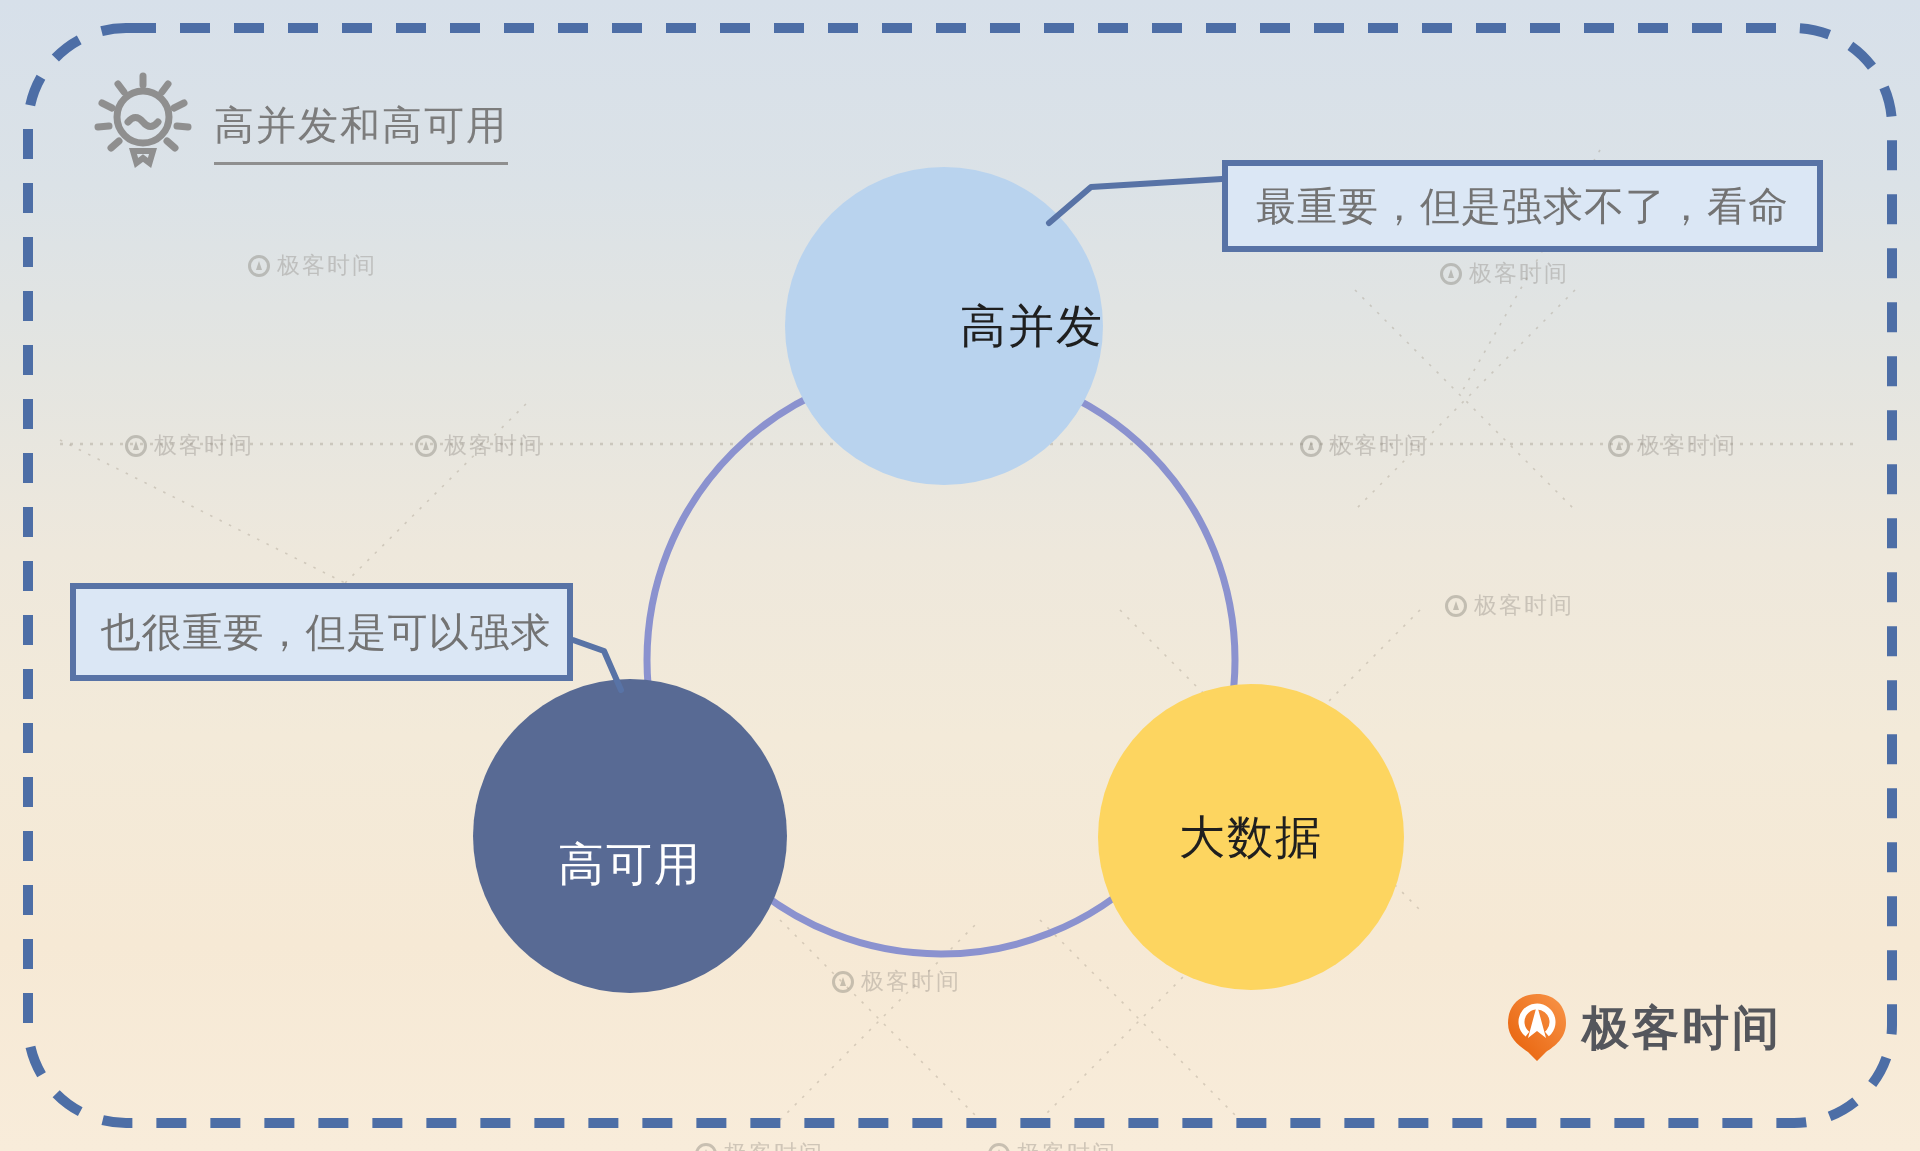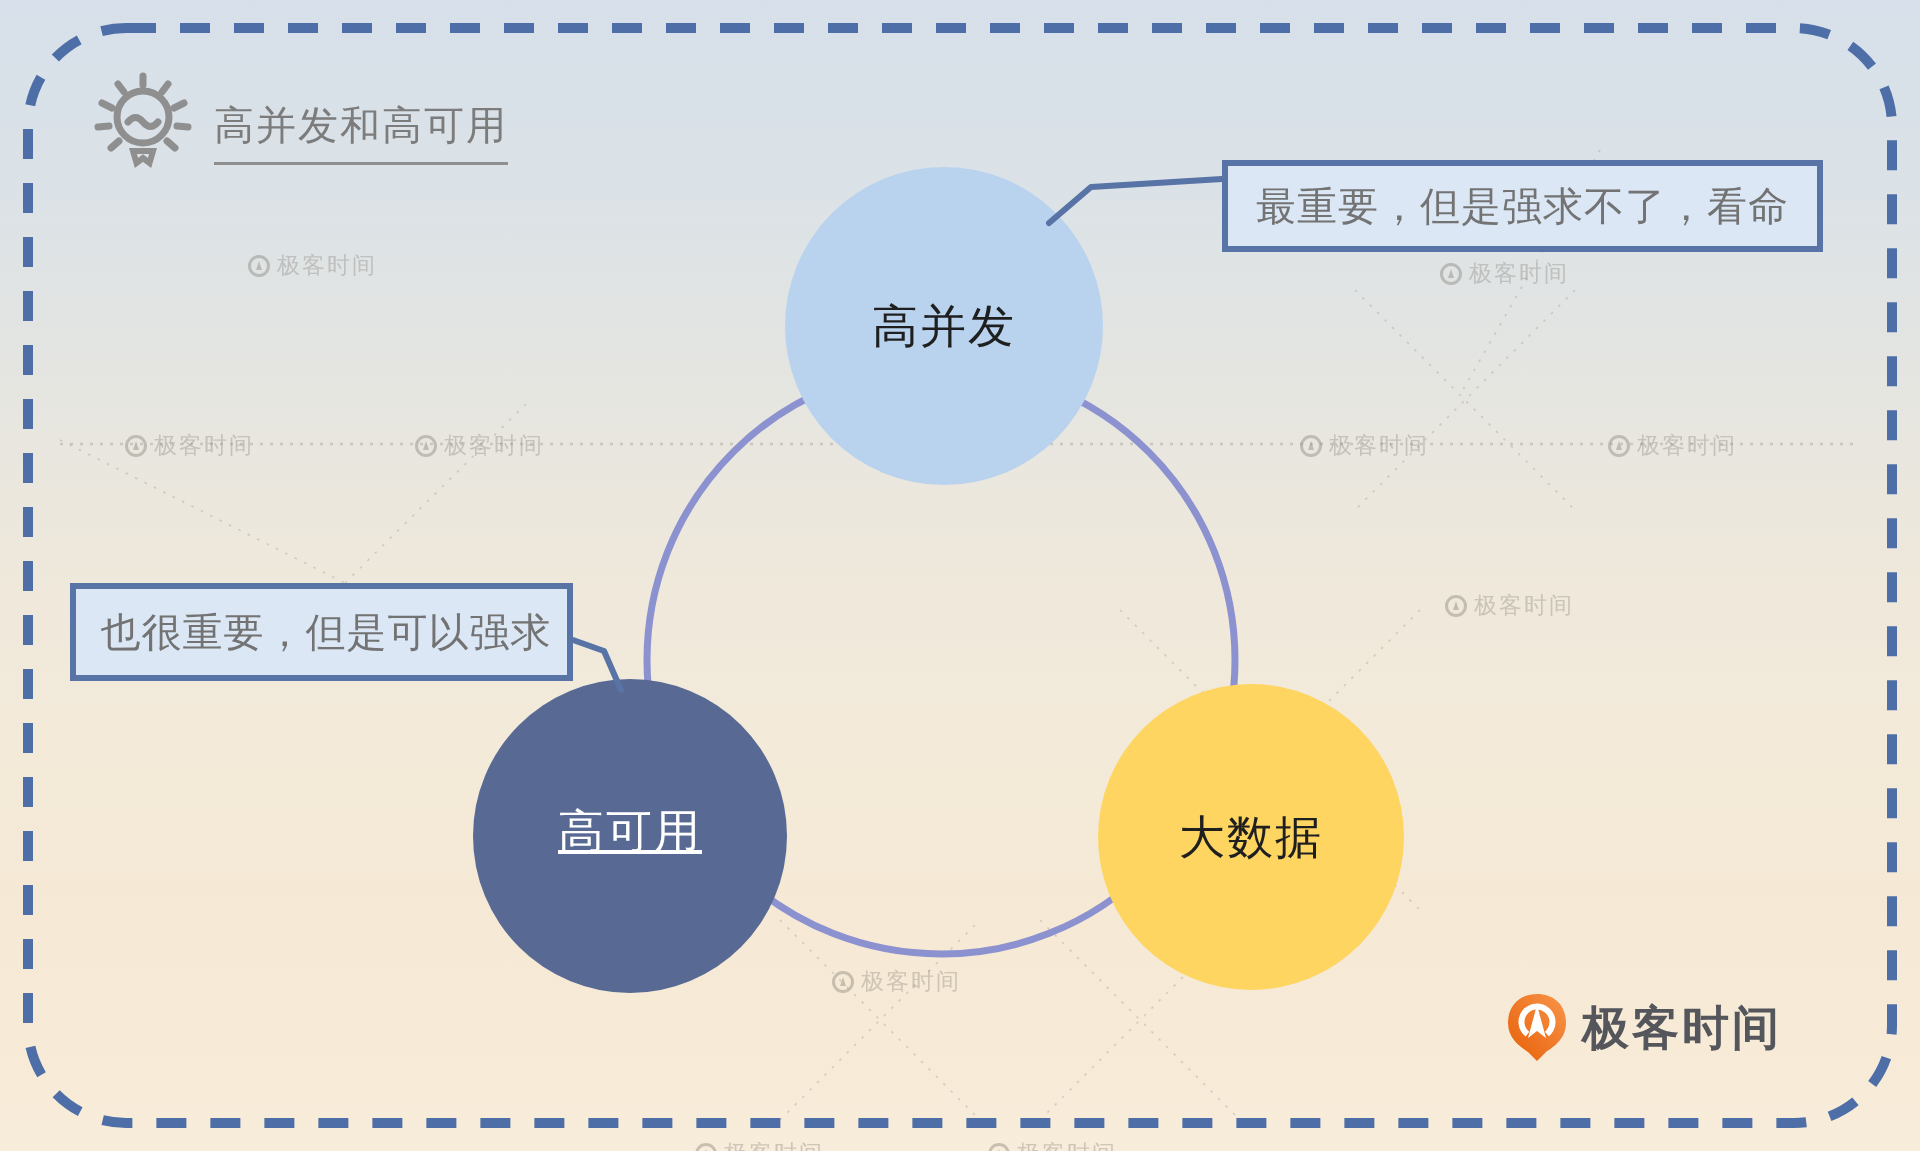--- a/index.html
+++ b/index.html
@@ -109,22 +109,22 @@
         <line x1="96" y1="35" x2="86" y2="40"></line>
         <line x1="10" y1="59" x2="21" y2="58"></line>
         <line x1="100" y1="59" x2="89" y2="58"></line>
         <line x1="23" y1="80" x2="31" y2="73"></line>
         <line x1="87" y1="80" x2="79" y2="73"></line>
       </g>
     </svg>
     <div class="title-text">高并发和高可用</div>
   </div>
 
-  <div class="node-label" style="left:784px;top:296px;">高并发</div>
-  <div class="node-label light" style="left:470px;top:801px;text-decoration:underline;">高可用</div>
+  <div class="node-label" style="left:784px;top:296px;text-align:right;">高并发</div>
+  <div class="node-label light" style="left:470px;top:834px;">高可用</div>
   <div class="node-label" style="left:1091px;top:807px;">大数据</div>
 
   <div class="callout callout-right">最重要，但是强求不了，看命</div>
   <div class="callout callout-left">也很重要，但是可以强求</div>
 
   <div class="wm" style="left:248px;top:250px;">
     <span class="wm-icon"></span>
     <span>极客时间</span>
   </div>
   <div class="wm" style="left:1440px;top:258px;">

